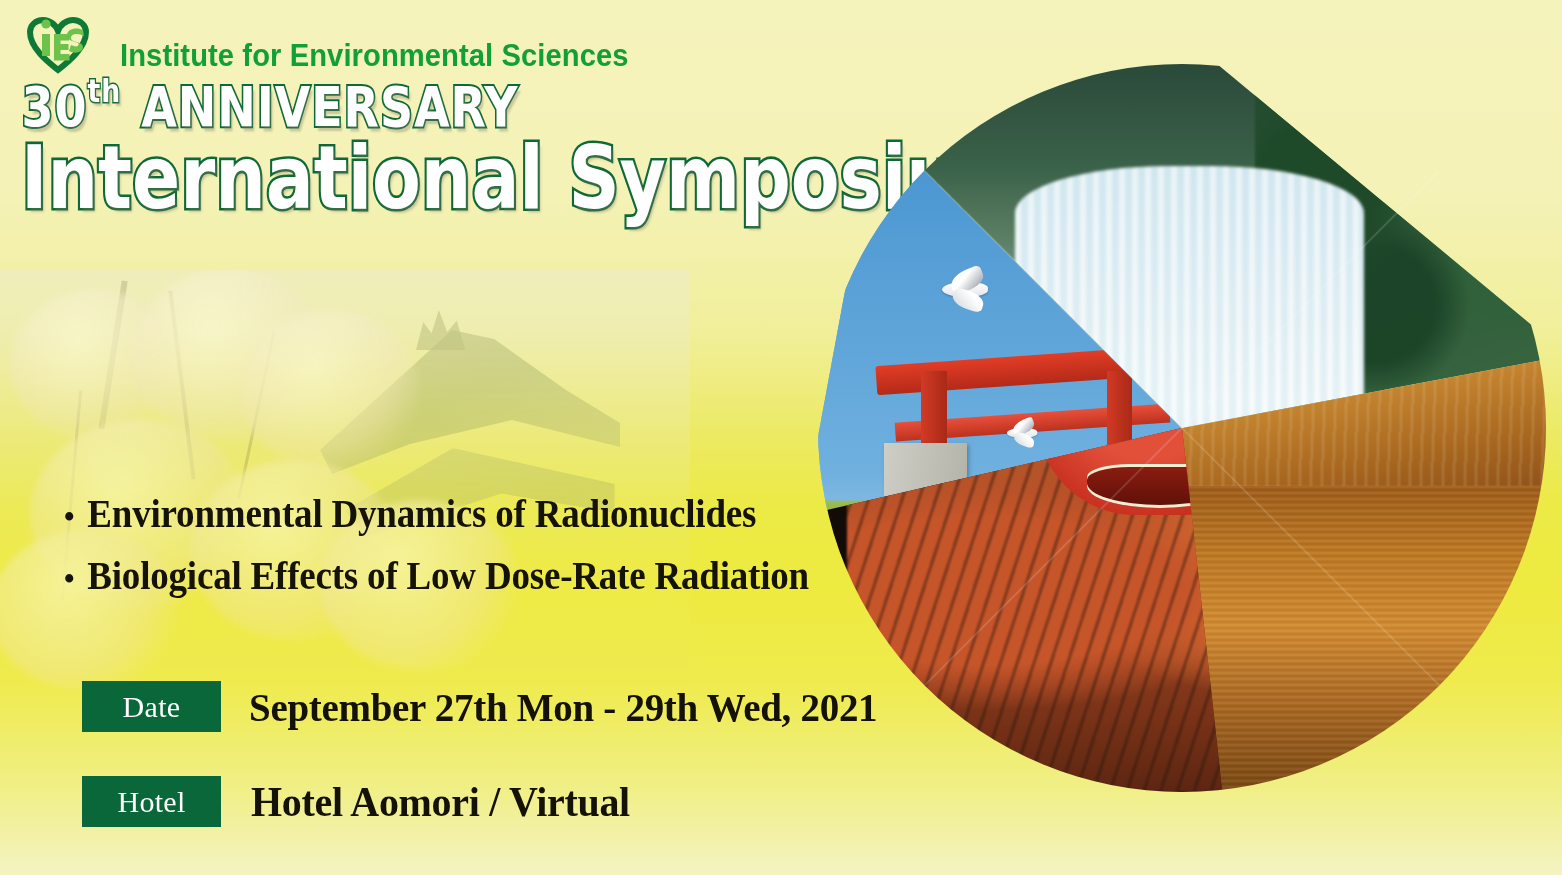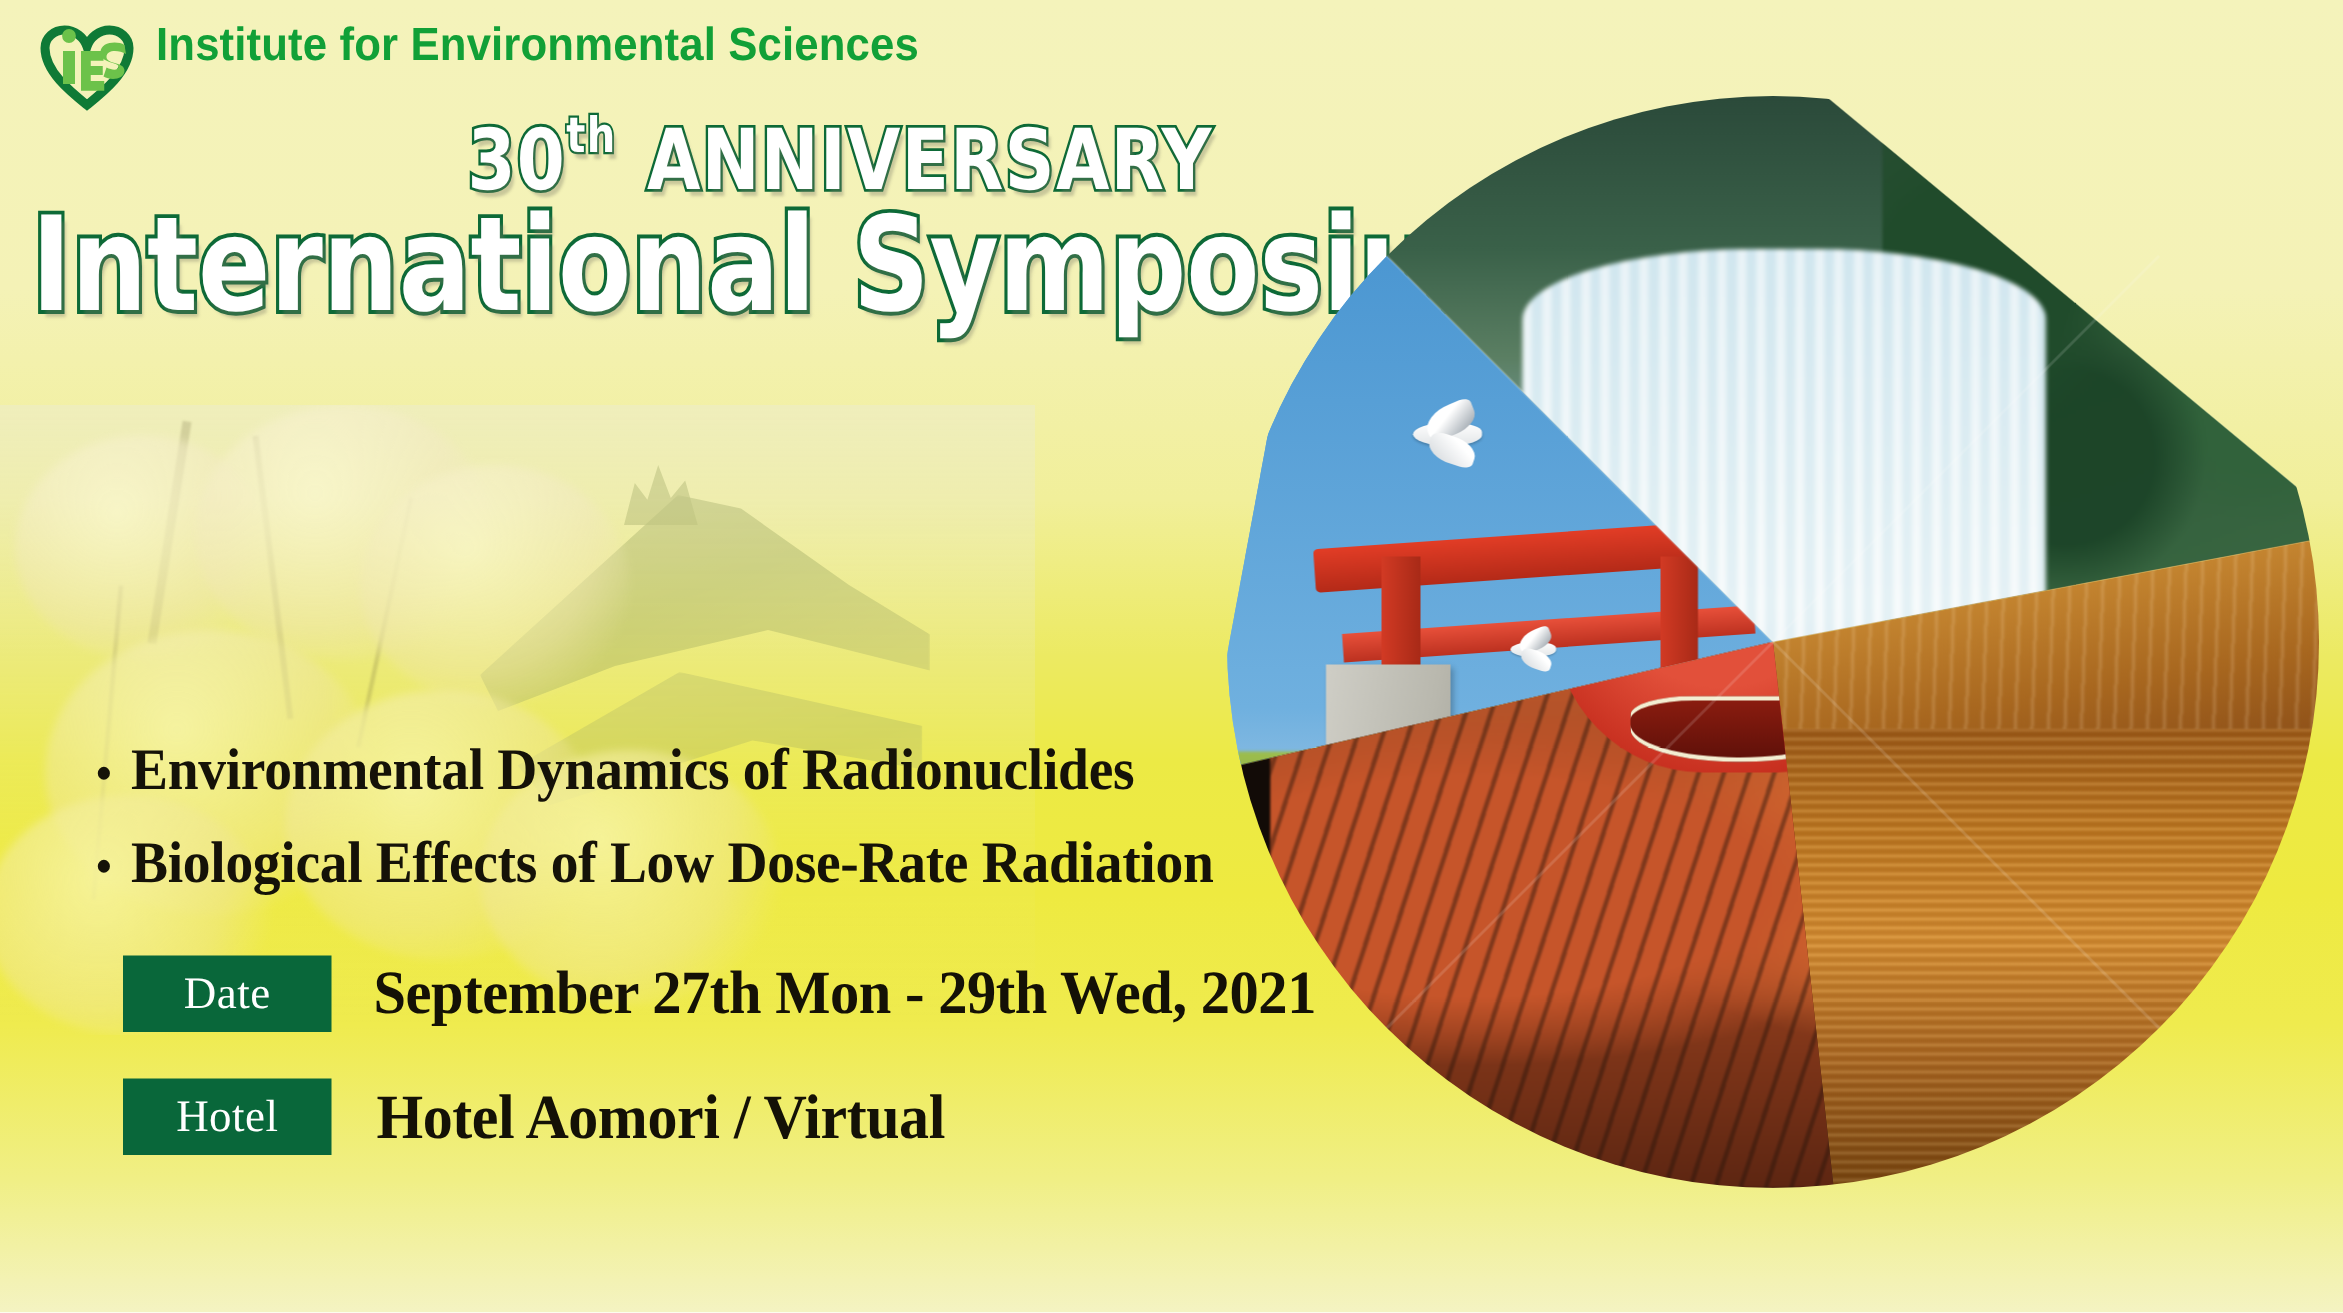--- a/index.html
+++ b/index.html
@@ -80,41 +80,41 @@
     position: absolute;
     background: rgba(110,104,82,.45);
     filter: blur(.7px);
   }
 
   
   .brand {
     position: absolute;
     left: 26px; top: 12px;
     display: flex;
-    align-items: flex-start;
-    gap: 14px;
+    align-items: flex-end;
+    gap: 30px;
   }
   .brand-mark { width: 64px; height: 62px; display: block; }
   .brand-name {
     font-family: "Liberation Sans", sans-serif;
     font-weight: 700;
     font-size: 31px;
     letter-spacing: .1px;
     color: #11a037;
     white-space: nowrap;
     transform: scaleX(.94);
     transform-origin: left center;
   }
 
   
   .headline {
     position: absolute;
     left: 0; top: 78px;
     width: 830px;
-    text-align: right;
+    text-align: left;
     line-height: 1;
   }
   .outline-txt {
     color: #ffffff;
     -webkit-text-stroke: 4px #0d6a37;
     paint-order: stroke fill;
     text-shadow: 3px 4px 2px rgba(120,120,100,.35);
     font-family: "DejaVu Sans", sans-serif;
     font-weight: 700;
     white-space: nowrap;
@@ -170,20 +170,21 @@
 
   
   .info {
     position: absolute;
     left: 82px; top: 637px;
   }
   .info-row {
     display: flex;
     align-items: center;
     margin-bottom: 31px;
+    margin-top: 44px;
   }
   .info-tag {
     width: 139px;
     height: 51px;
     background: #09673a;
     color: #ffffff;
     display: flex;
     align-items: center;
     justify-content: center;
     font-family: "Liberation Serif", serif;

